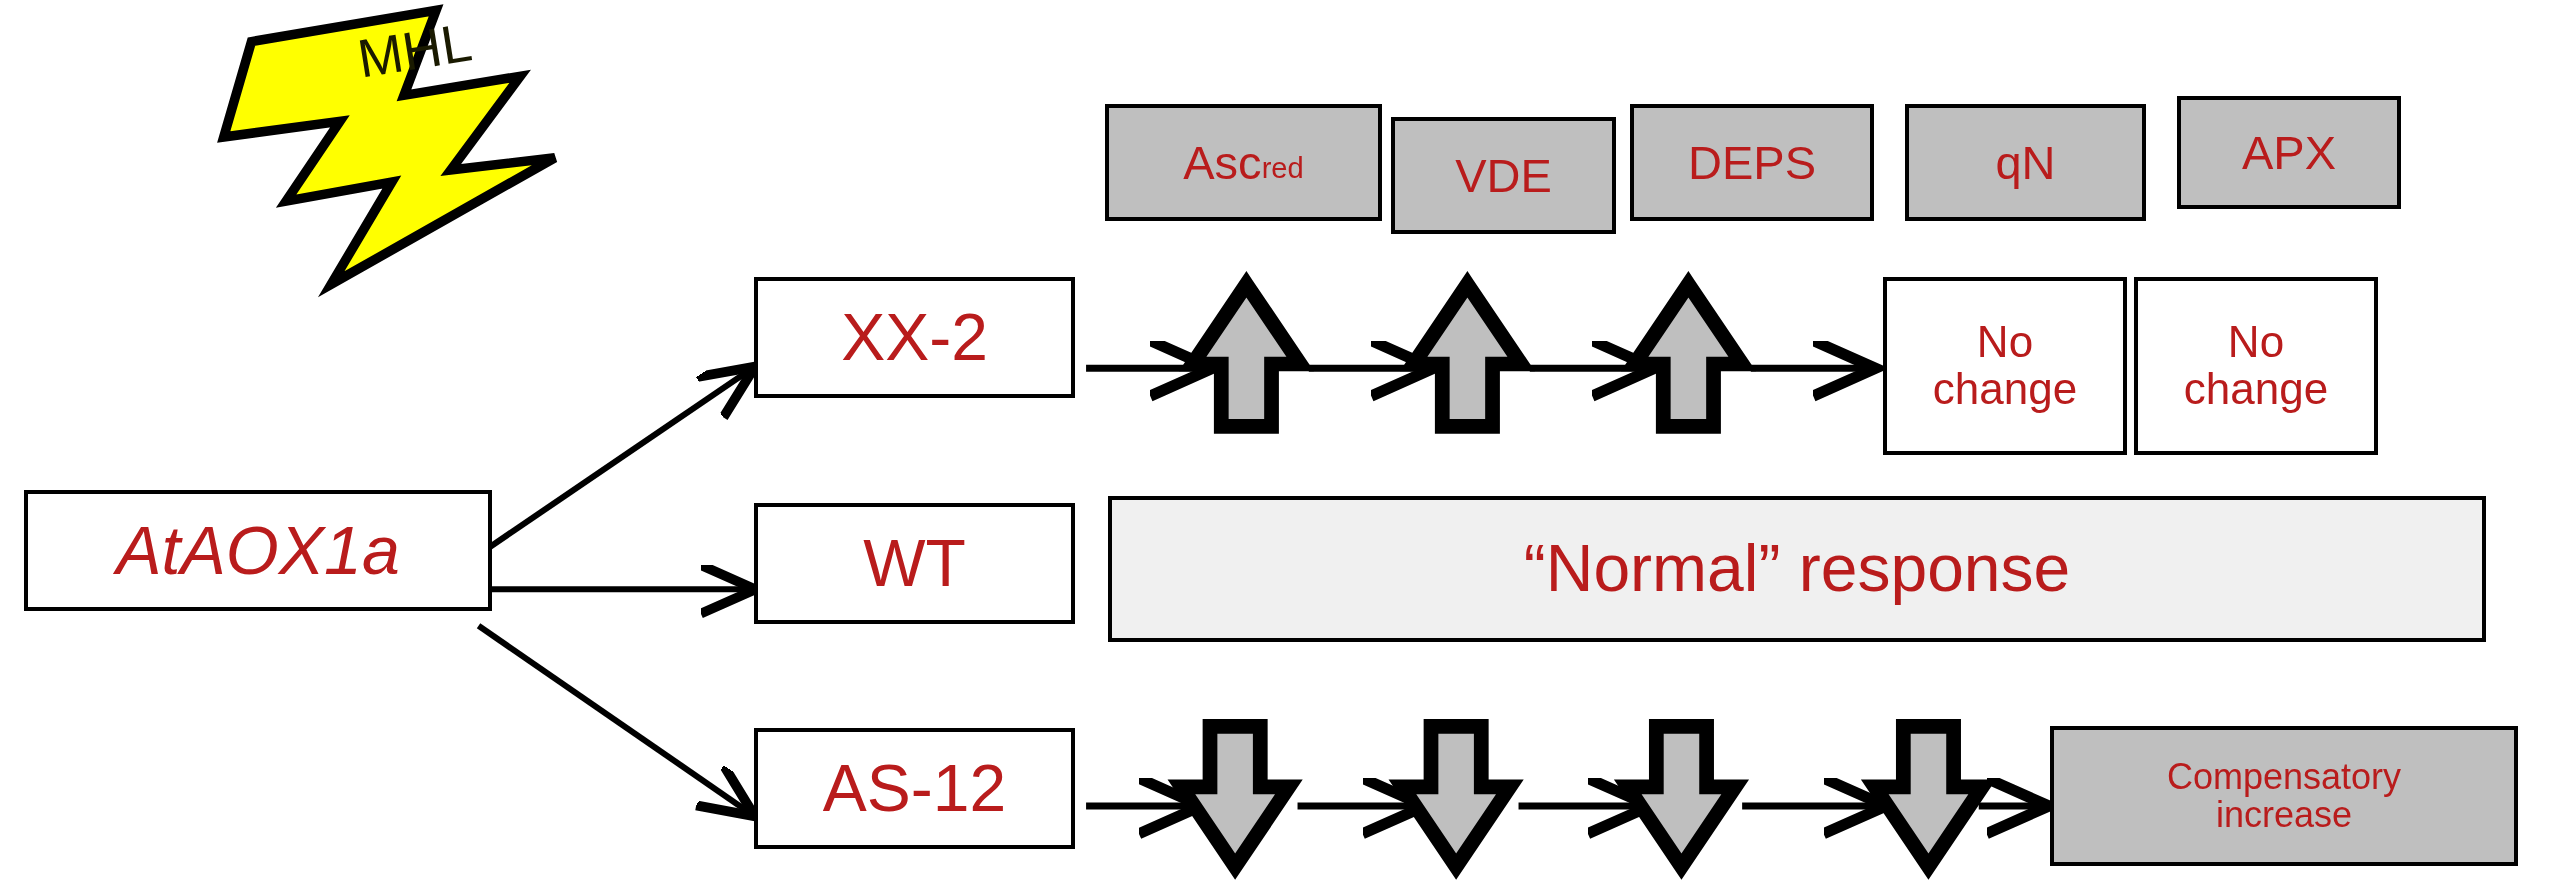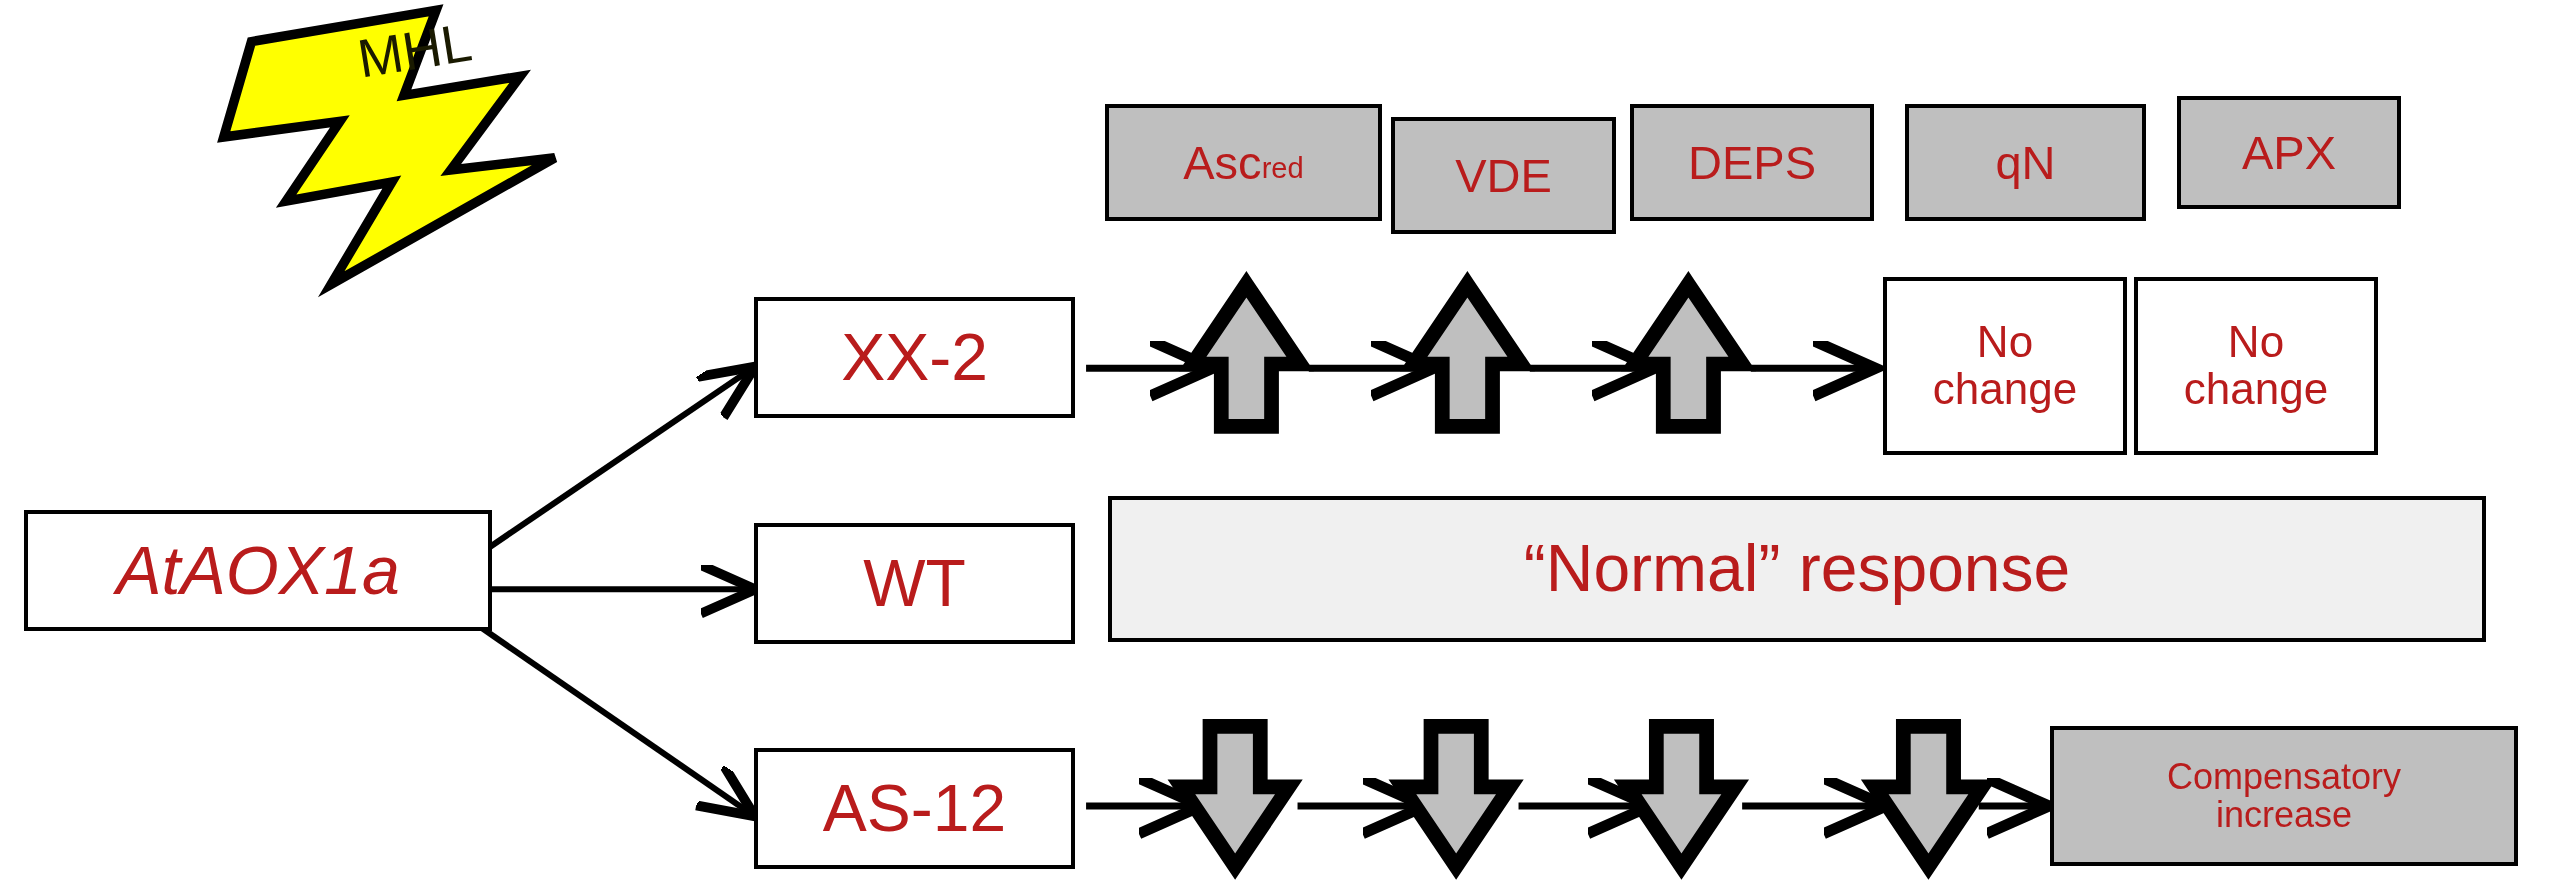--- a/index.html
+++ b/index.html
@@ -28,21 +28,20 @@
     text-align: center;
     color: #b91c1c;
     line-height: 1.06;
   }
   .hdr-box {
     background: #bfbfbf;
     font-size: 47px;
   }
   .geno-box {
     font-size: 66px;
-    margin-top: 20px;
   }
   .geno-box.italic {
     font-style: italic;
     font-size: 68px;
   }
   .nochange-box {
     background: #ffffff;
     font-size: 44px;
   }
   .comp-box {

